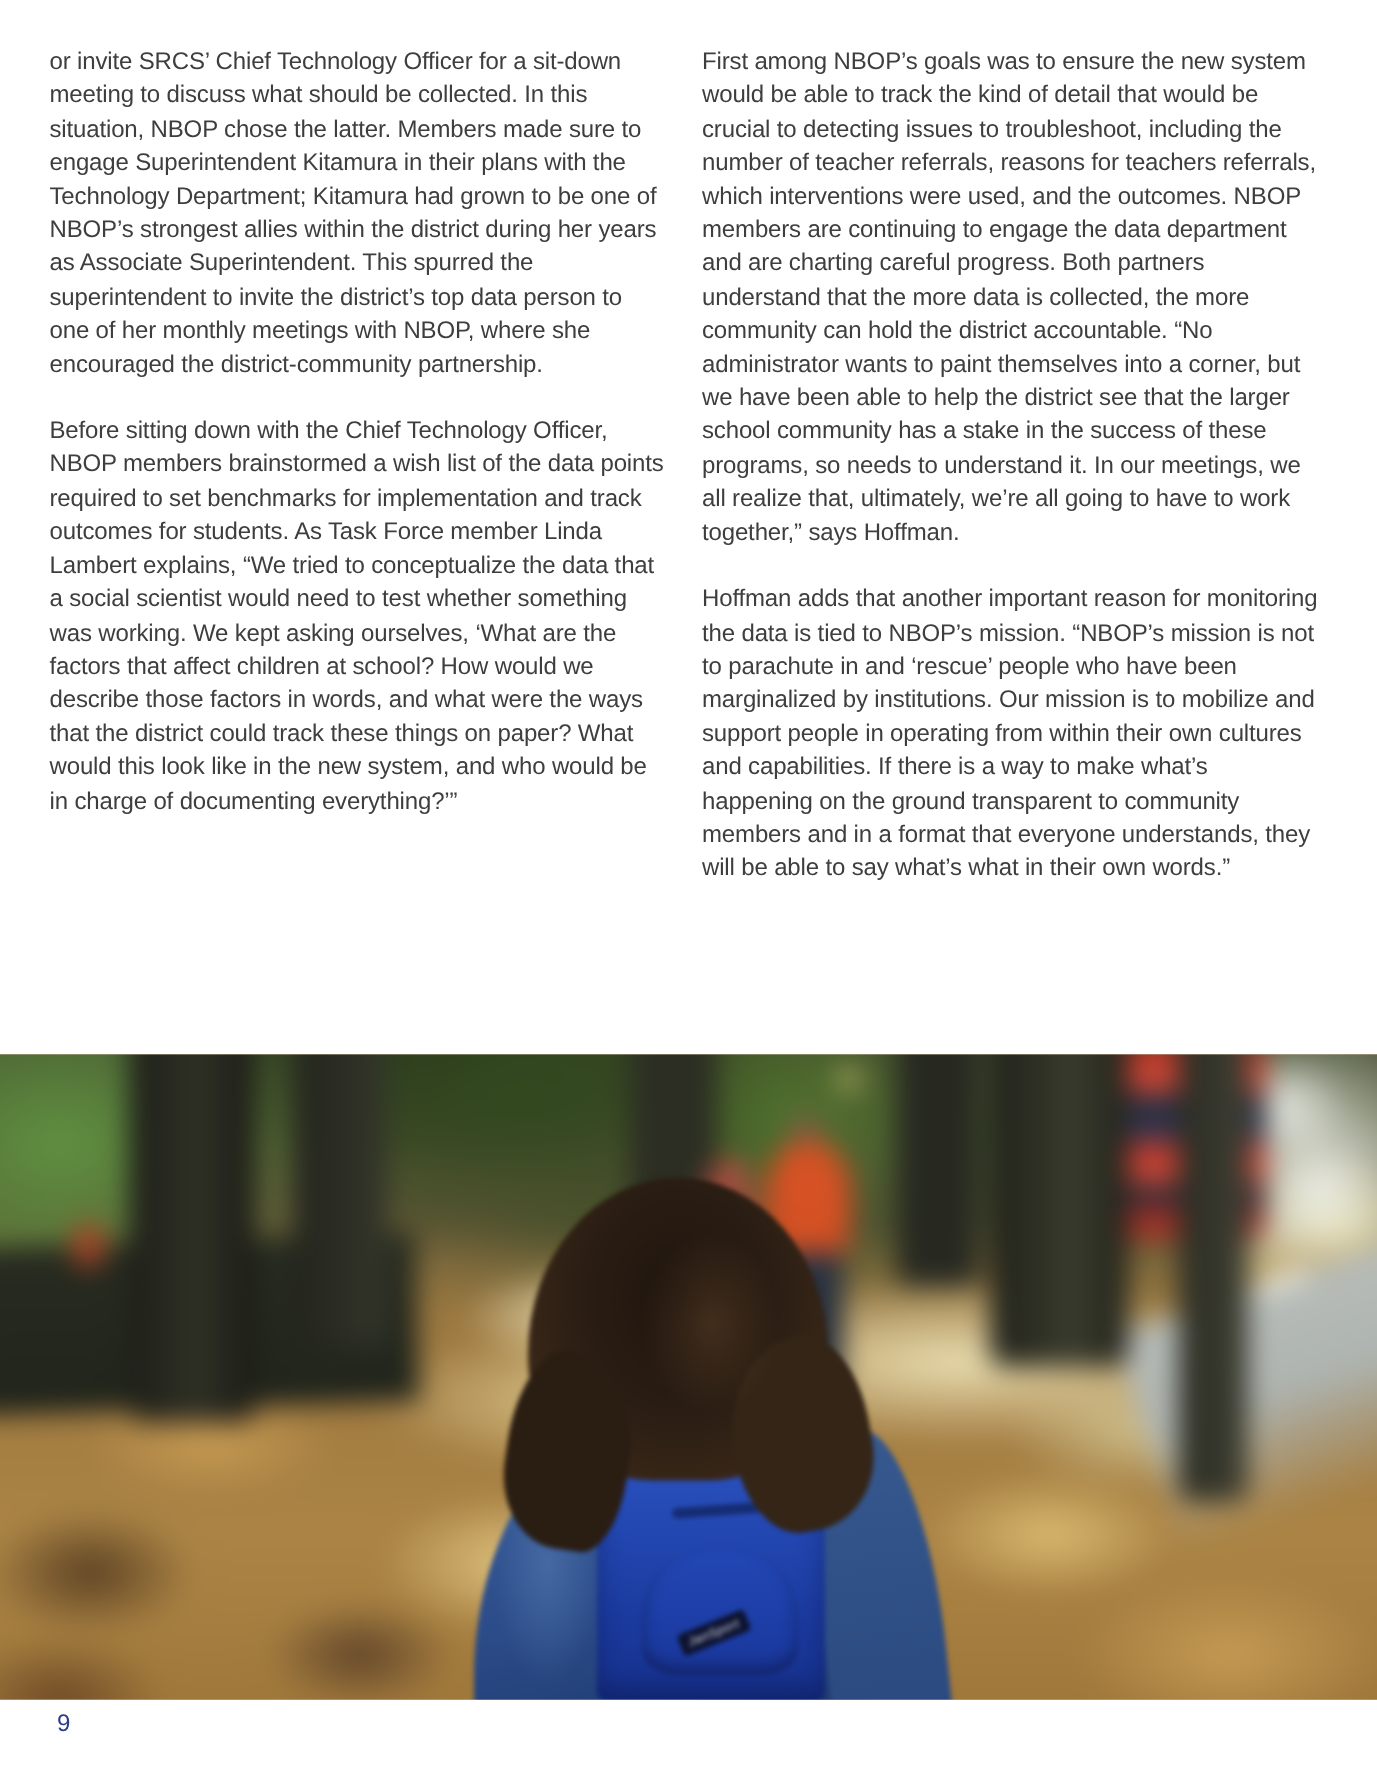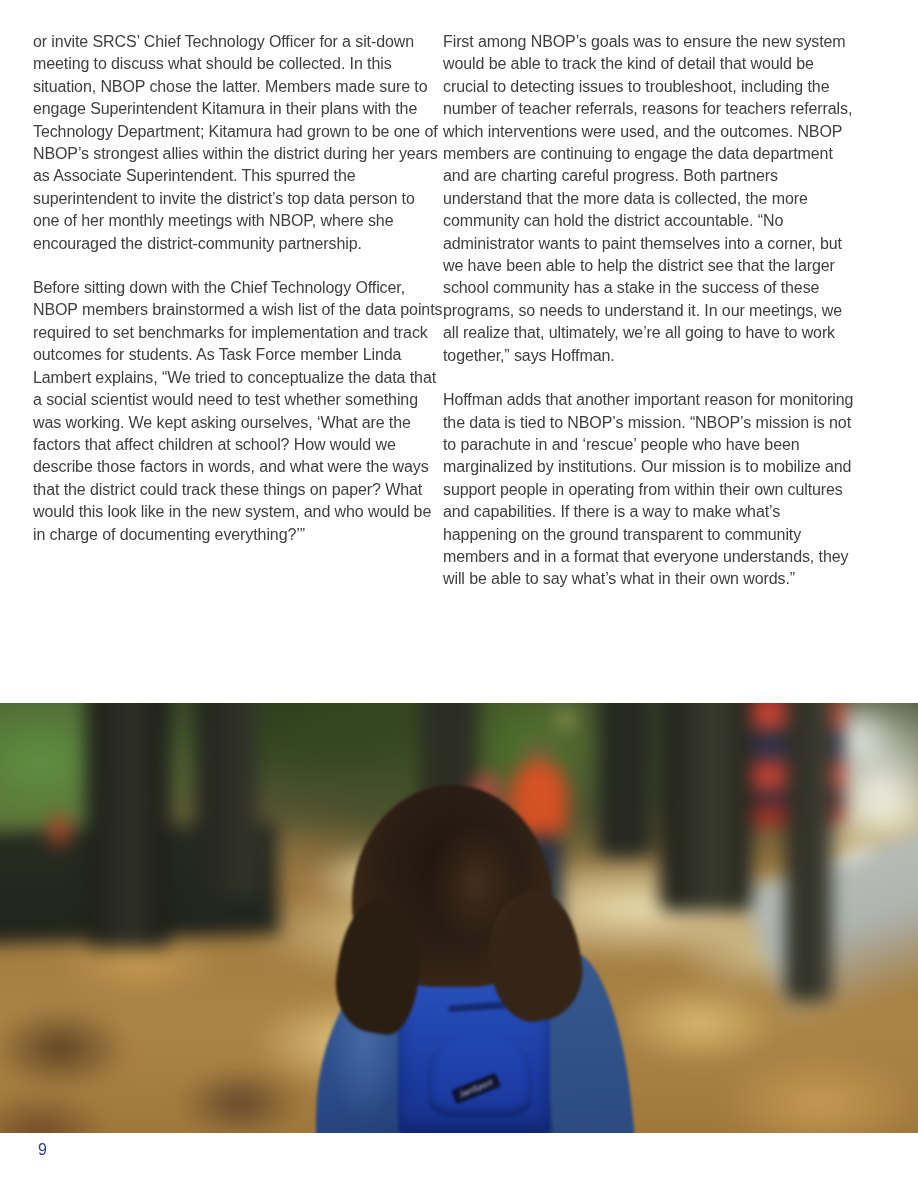--- a/index.html
+++ b/index.html
@@ -19,21 +19,21 @@
   html,body{margin:0;padding:0;background:#ffffff;}
   body{width:918px;height:1188px;position:relative;overflow:hidden;
        font-family:"Liberation Sans", sans-serif;}
   .page{position:relative;width:918px;height:988px;background:#ffffff;}
 
   
   .col{position:absolute;top:31px;width:412px;color:var(--body-text);
        font-size:16px;line-height:22.4px;letter-spacing:-0.1px;}
   .col p{margin:0 0 22px 0;}
   .col-left{left:33px;}
-  .col-right{left:443px;}
+  .col-right{left:468px;}
 
   
   .photo{position:absolute;left:0;top:703px;width:918px;height:430px;
          overflow:hidden;background:#8a6a3c;margin:0;}
   .photo .bg{position:absolute;left:0;top:0;width:918px;height:430px;filter:blur(9px);}
   .photo .fg{position:absolute;left:0;top:0;width:918px;height:430px;filter:blur(1.6px);}
   .photo div{position:absolute;}
 
   .base{inset:-30px;background:linear-gradient(180deg,#3f4a2e 0%,#49502f 16%,#5d5635 28%,
         #7d6b3e 42%,#9a7c42 56%,#ab8848 72%,#a07a3e 86%,#8f6c36 100%);}

